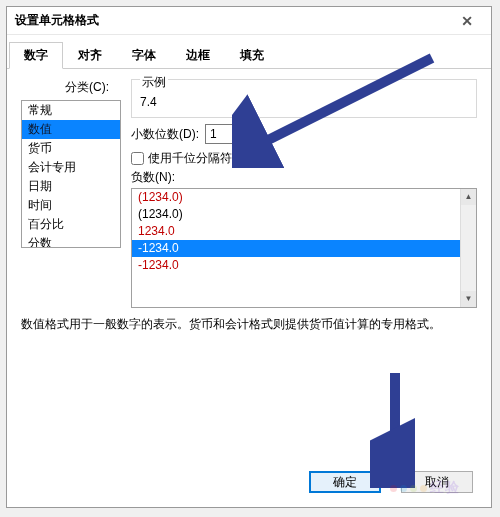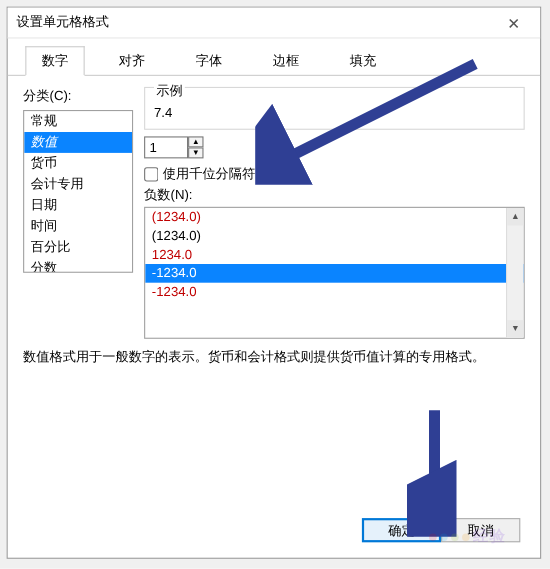--- a/index.html
+++ b/index.html
@@ -1,49 +1,49 @@
 <!DOCTYPE html>
 <html><head>
 <meta charset="utf-8">
 <style>
 * { box-sizing: border-box; margin: 0; padding: 0; font-family: "Microsoft YaHei", "SimSun", sans-serif; font-size: 12px; }
 body { background: #f0f0f0; width: 500px; height: 517px; overflow: hidden; position: relative; }
 .dialog { position: absolute; top: 6px; left: 6px; width: 486px; height: 502px; background: #fff; border: 1px solid #999; display: flex; flex-direction: column; }
-.titlebar { height: 28px; background: #fff; display: flex; align-items: center; padding: 0 8px; border-bottom: 1px solid #e8e8e8; }
+.titlebar { height: 28px; background: #fff; display: flex; align-items: center; padding: 0 8px; border-bottom: 1px solid #e8e8e8; font-weight: bold; }
 .titlebar .title { flex: 1; }
 .titlebar .tclose { width: 32px; text-align: center; color: #555; cursor: pointer; font-size: 14px; }
-.tabs { display: flex; padding: 6px 10px 0 16px; border-bottom: 1px solid #ccc; gap: 16px; }
+.tabs { display: flex; padding: 6px 10px 0 2px; border-bottom: 1px solid #ccc; gap: 0; font-weight: bold; }
 .tab { padding: 4px 14px; border: 1px solid transparent; cursor: pointer; position: relative; top: 1px; }
 .tab.active { border: 1px solid #ccc; border-bottom: 1px solid #fff; background: #fff; }
 .body { flex: 1; padding: 10px 14px 6px 14px; display: flex; flex-direction: column; }
 .row1 { display: flex; gap: 10px; }
 .leftcol { width: 100px; display: flex; flex-direction: column; }
-.catlabel { margin-bottom: 4px; }
+.catlabel { margin-bottom: 4px; margin-left: 44px; }
 .catlist { border: 1px solid #a0a0a0; height: 148px; overflow: hidden; }
 .catitem { padding: 1px 6px; cursor: pointer; white-space: nowrap; }
-.catitem.sel { background: #0a84ff; color: #ffffff; font-style: italic; }
+.catitem.sel { background: #0a84ff; color: #0f172a; }
 .rightcol { flex: 1; display: flex; flex-direction: column; }
 .group { border: 1px solid #d8d8d8; padding: 6px 8px 8px 8px; margin-bottom: 6px; }
 .group .glabel { position: relative; top: -12px; background: #fff; padding: 0 2px; display: inline-block; }
 .sample { margin-top: -8px; }
 .frow { display: flex; align-items: center; gap: 6px; margin-bottom: 6px; }
 .spin { display: flex; }
 .spin input { width: 40px; height: 20px; padding: 0 4px; border: 1px solid #7a7a7a; }
 .spin .btns { display: flex; flex-direction: column; }
 .spin .btns button { width: 14px; height: 10px; font-size: 7px; line-height: 7px; border: 1px solid #7a7a7a; background: #f4f4f4; padding: 0; cursor: pointer; }
 .chk { display: flex; align-items: center; gap: 4px; }
 .chk input { width: 13px; height: 13px; }
 .neglabel { margin-top: 2px; margin-bottom: 2px; }
 .neglist { border: 1px solid #a0a0a0; height: 120px; overflow: hidden; position: relative; }
 .negitem { padding: 0 6px; cursor: pointer; line-height: 17px; }
 .negitem.sel { background: #0a84ff; color: #fff !important; }
 .scrollbar { position: absolute; right: 0; top: 0; bottom: 0; width: 16px; background: #f0f0f0; border-left: 1px solid #ddd; display: flex; flex-direction: column; justify-content: space-between; }
 .scrollbtn { height: 16px; background: #e8e8e8; text-align: center; font-size: 8px; line-height: 16px; color: #555; cursor: pointer; }
 .desc { color: #000000; padding: 8px 0 4px 0; }
-.footer { display: flex; justify-content: flex-end; gap: 0; padding: 10px 18px 14px 0; }
+.footer { display: flex; justify-content: flex-end; gap: 20px; padding: 10px 18px 14px 0; }
 .footer button { width: 72px; height: 22px; border: 1px solid #adadad; background: #f0f0f0; cursor: pointer; }
 .footer button.primary { border: 2px solid #0078d7; background: #e5f1fb; }
 .arrow { position: absolute; pointer-events: none; }
 .arrow svg { display: block; }
 .watermark { position: absolute; right: 40px; bottom: 20px; opacity: 0.15; display: flex; align-items: center; gap: 3px; pointer-events: none; }
 .watermark .dot { width: 7px; height: 7px; border-radius: 50%; }
 .watermark .txt { font-weight: bold; font-size: 14px; color: #6d28d9; letter-spacing: 1px; }
 </style>
 </head>
 <body>
@@ -80,20 +80,21 @@
             <div class="catitem">特殊</div>
           </div>
       </div>
       <div class="rightcol">
         <div class="group">
           <span class="glabel">示例</span>
           <div class="sample">7.4</div>
         </div>
 
         <div class="frow">
+          <span>小数位数(D):</span>
           <div class="spin">
             <input type="text" value="1" style="">
             <div class="btns">
               <button>▲</button>
               <button>▼</button>
             </div>
           </div>
         </div>
 
         <div class="chk">

